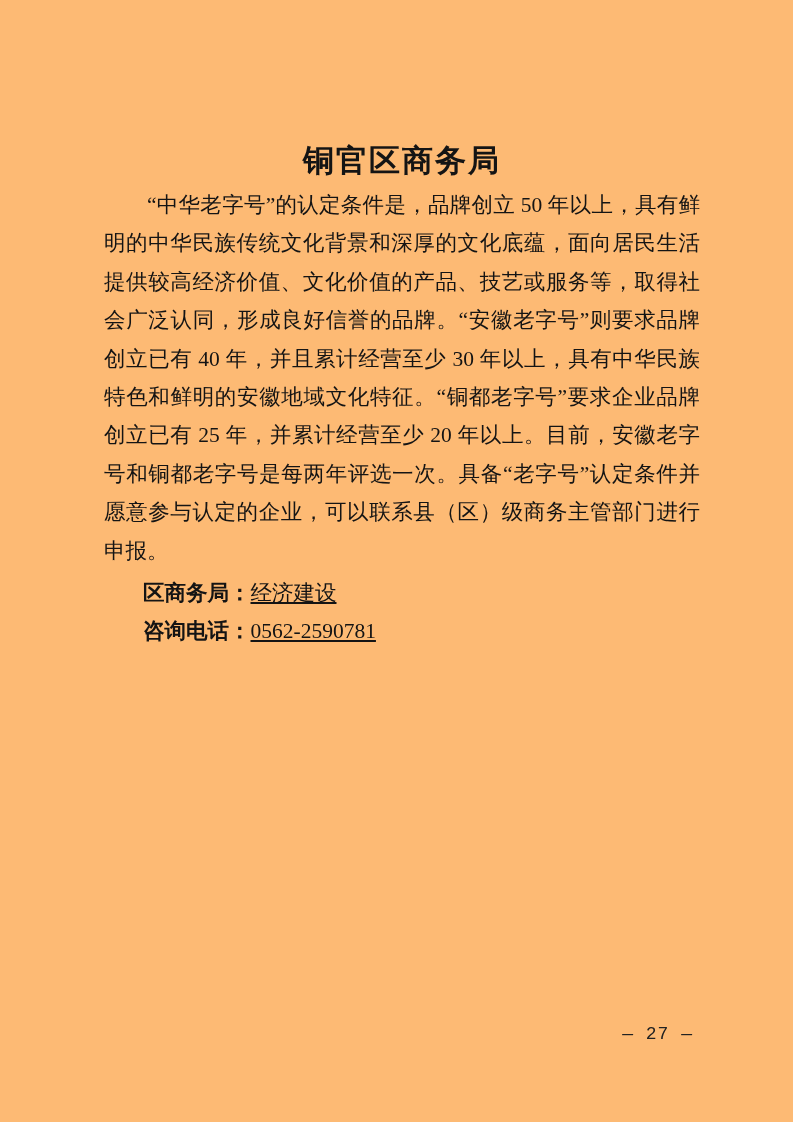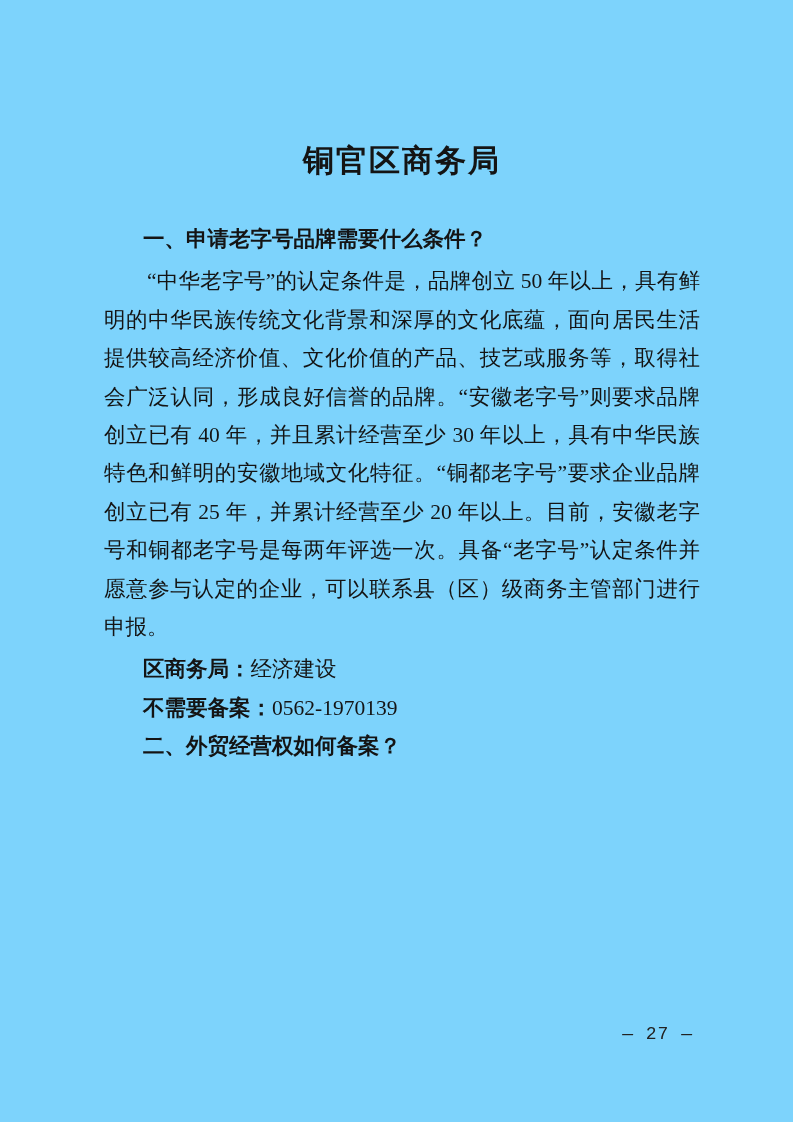--- a/index.html
+++ b/index.html
@@ -4,21 +4,21 @@
 <style>
   html, body {
     margin: 0;
     padding: 0;
     background: #ffffff;
   }
   .page {
     position: relative;
     width: 793px;
     height: 1122px;
-    background: #7dd3fc;
+    background: #fdba74;
     color: #141414;
     font-family: "Liberation Serif", serif;
     overflow: hidden;
   }
   .content {
     position: absolute;
     left: 100px;
     top: 0;
     width: 604px;
   }
@@ -56,52 +56,51 @@
     font-size: 21.5px;
     line-height: 38.4px;
     text-indent: 43px;
   }
   .meta-label {
     font-weight: 700;
     font-family: "Liberation Sans", sans-serif;
   }
   .meta-value {
     font-family: "Liberation Serif", serif;
+    text-decoration: underline;
   }
   .page-footer {
     position: absolute;
     top: 1022px;
     right: 100px;
     font-size: 18px;
     line-height: 24px;
     letter-spacing: 1px;
     font-family: Liberation Mono, monospace;
     color: #222;
   }
 </style>
 </head>
 <body>
 
 <div class="page">
   <div class="content">
 
     <h1 class="doc-title">铜官区商务局</h1>
 
-    <h2 class="sec-heading first">一、申请老字号品牌需要什么条件？</h2>
 
     <p class="body-para">“中华老字号”的认定条件是，品牌创立 50 年以上，具有鲜明的中华民族传统文化背景和深厚的文化底蕴，面向居民生活提供较高经济价值、文化价值的产品、技艺或服务等，取得社会广泛认同，形成良好信誉的品牌。“安徽老字号”则要求品牌创立已有 40 年，并且累计经营至少 30 年以上，具有中华民族特色和鲜明的安徽地域文化特征。“铜都老字号”要求企业品牌创立已有 25 年，并累计经营至少 20 年以上。目前，安徽老字号和铜都老字号是每两年评选一次。具备“老字号”认定条件并愿意参与认定的企业，可以联系县（区）级商务主管部门进行申报。</p>
 
     <p class="meta-row">
       <span class="meta-label">区商务局：</span><span class="meta-value">经济建设</span>
     </p>
 
 
     <p class="meta-row">
-      <span class="meta-label">不需要备案：</span><span class="meta-value">0562-1970139</span>
+      <span class="meta-label">咨询电话：</span><span class="meta-value">0562-2590781</span>
     </p>
 
-    <h2 class="sec-heading">二、外贸经营权如何备案？</h2>
 
 
   </div>
 
   <div class="page-footer">— 27 —</div>
 </div>
 
 </body></html>

